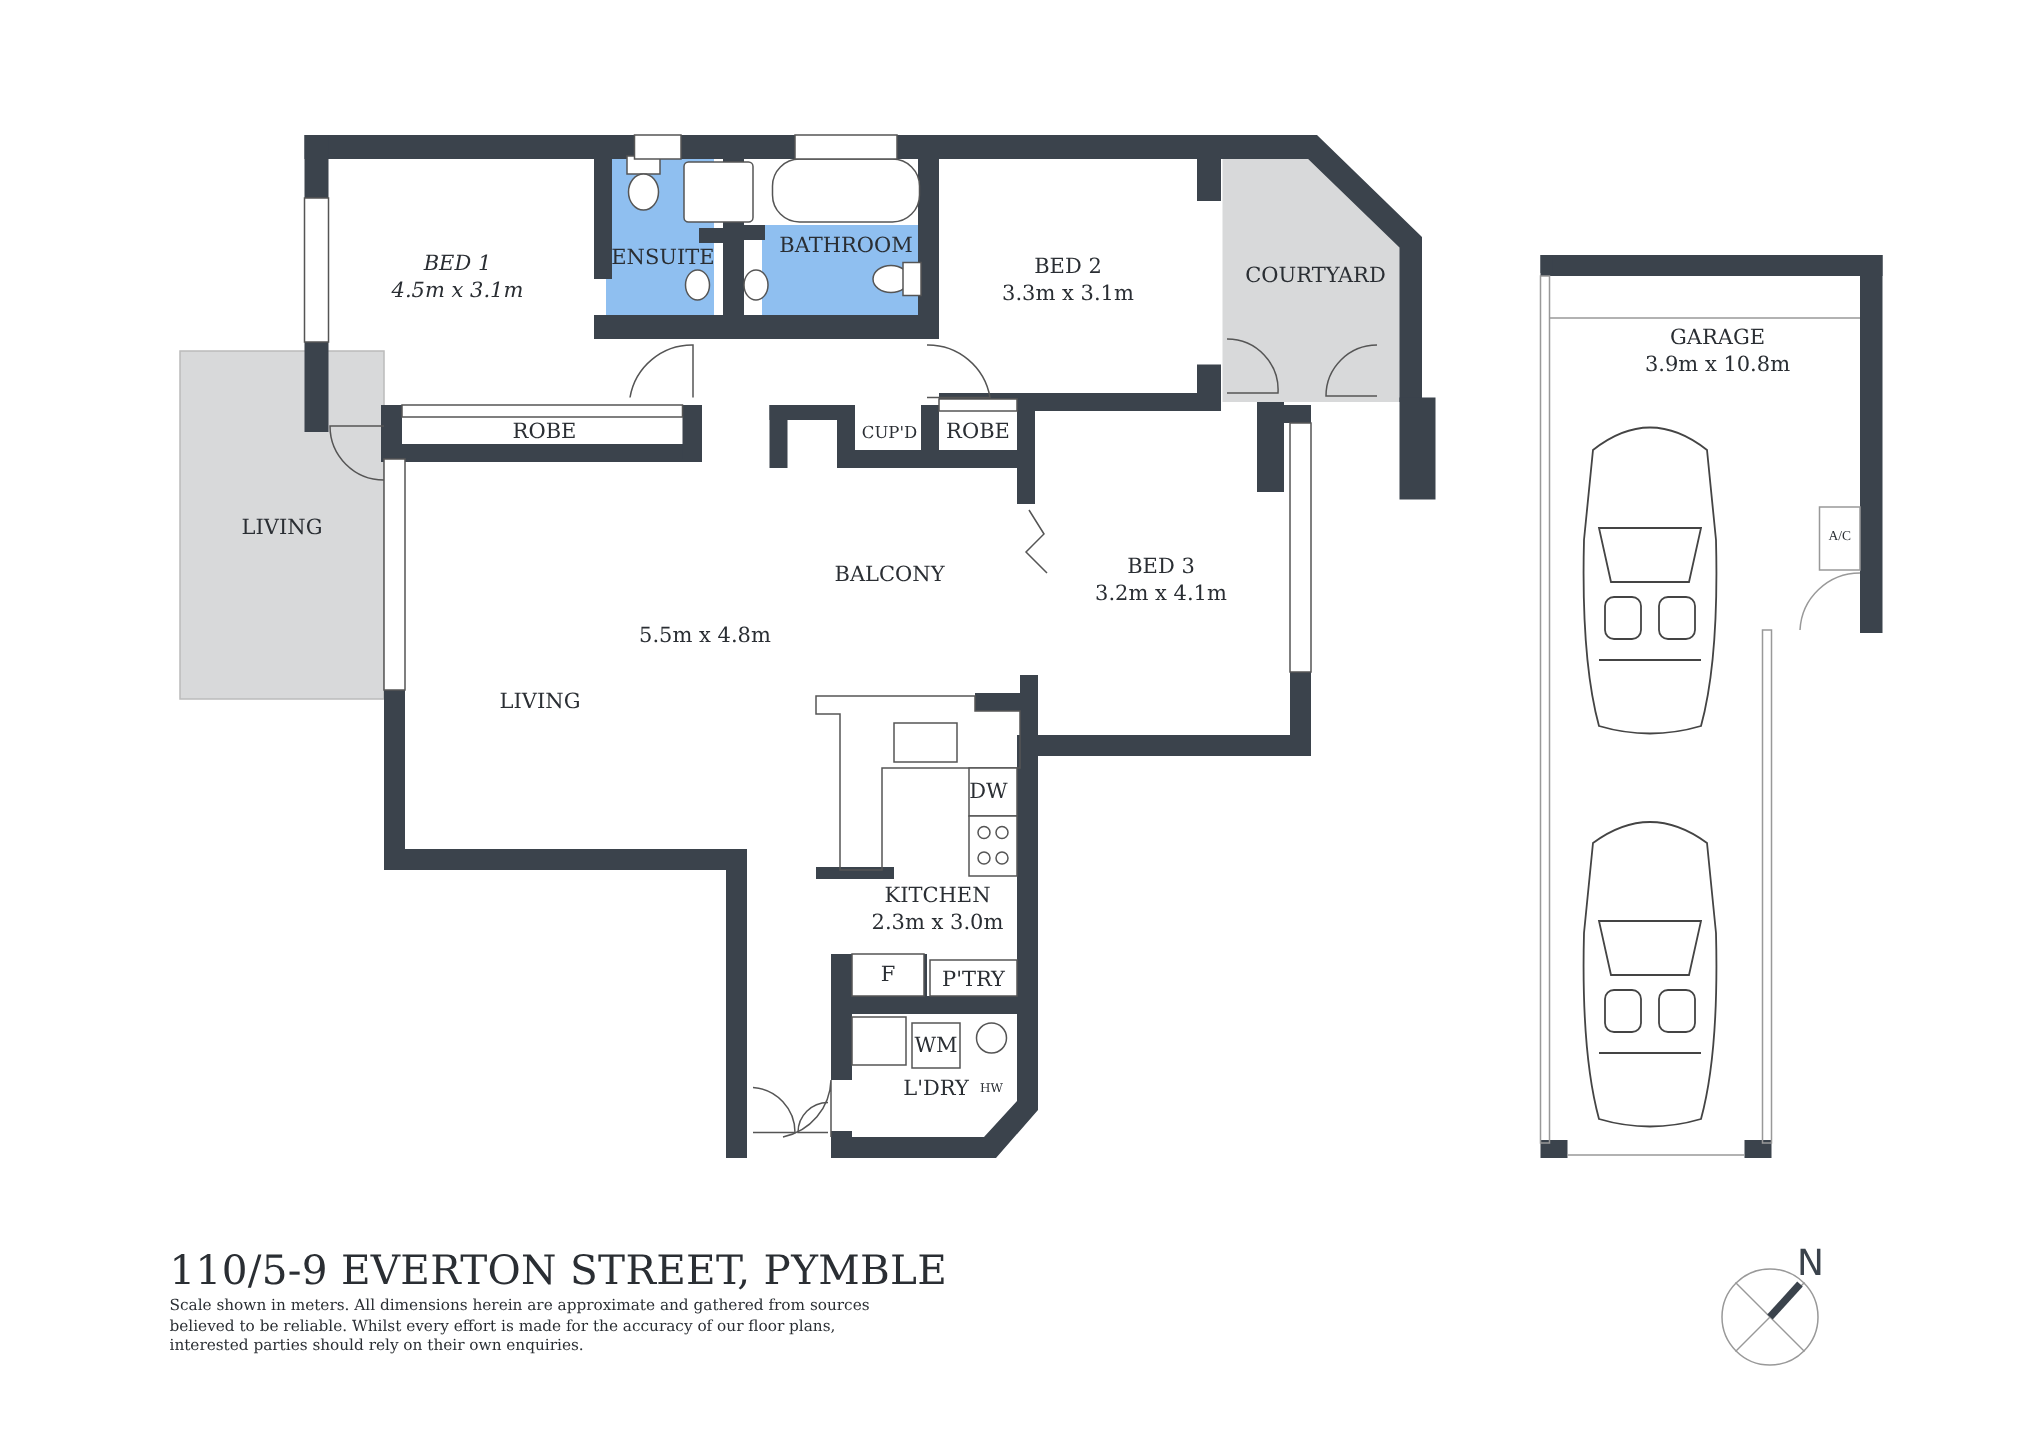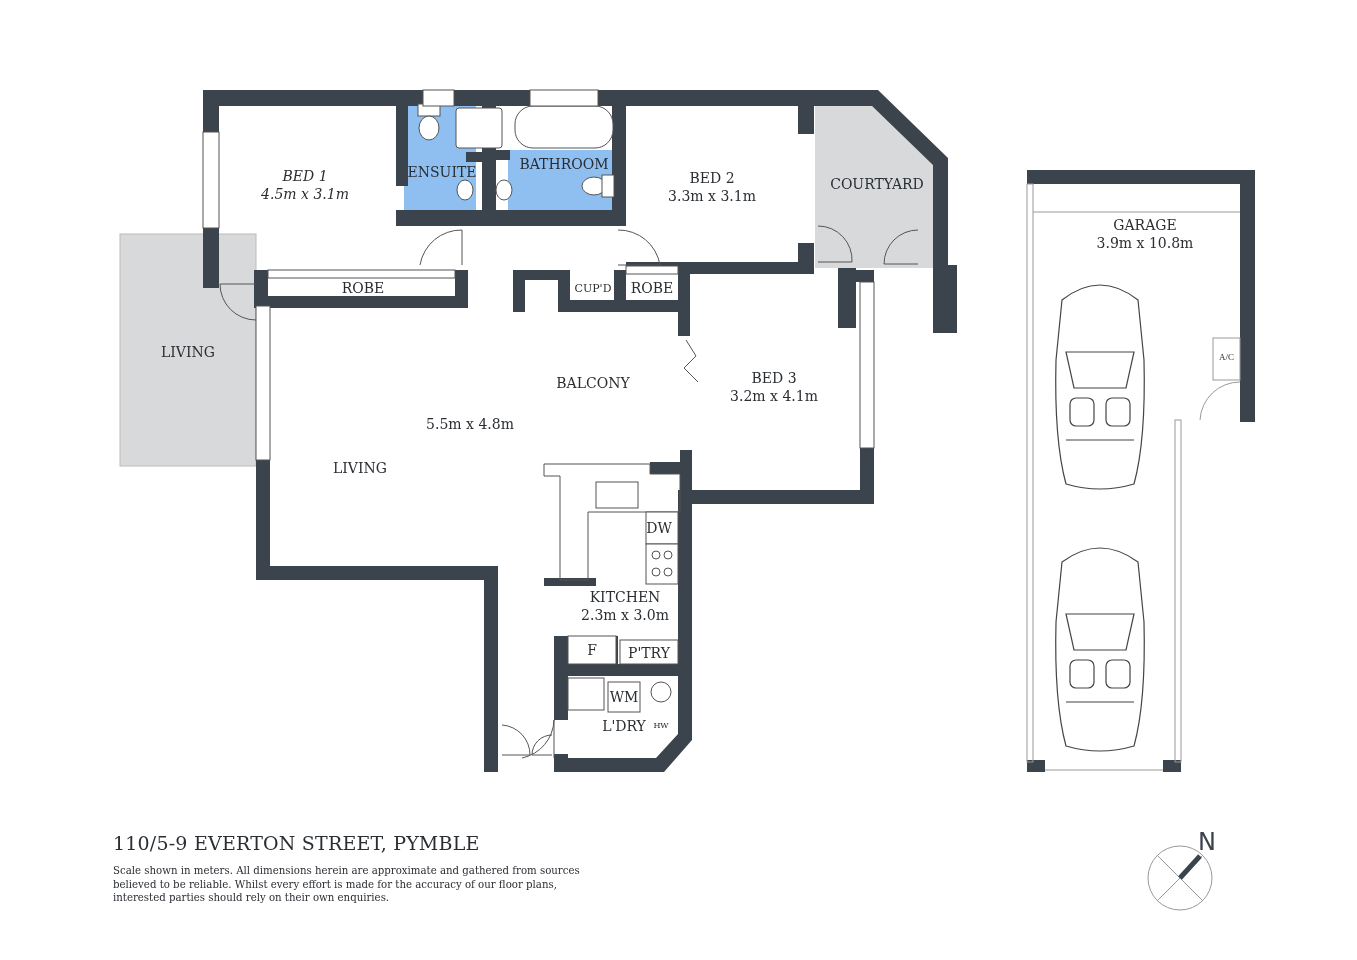--- a/index.html
+++ b/index.html
@@ -1,21 +1,21 @@
 <!DOCTYPE html>
 <html><head>
 <meta charset="utf-8">
 <style>
   html, body { margin:0; padding:0; background:#ffffff; }
   body { width:1357px; height:960px; position:relative; overflow:hidden; font-family:"DejaVu Serif", serif; }
   svg.plan { position:absolute; left:0; top:0; }
   .lbl { position:absolute; color:#2a2e33; font-family:"DejaVu Serif", serif; text-align:center; white-space:nowrap; line-height:1.25; }
   .lbl.sm { font-size:11px; }
   .lbl.md { font-size:14px; }
-  .title { position:absolute; left:113px; top:832px; font-size:19px; color:#2a2e33; font-family:"DejaVu Serif", serif; letter-spacing:0.2px; }
+  .title { position:absolute; left:113px; top:832px; font-size:27px; color:#2a2e33; font-family:"DejaVu Serif", serif; letter-spacing:0.2px; }
   .disc { position:absolute; left:113px; top:864px; width:470px; font-size:10.2px; line-height:13.5px; color:#2a2e33; font-family:"DejaVu Serif", serif; }
   .north { position:absolute; left:1198px; top:828px; font-size:24px; color:#3b434c; font-family:"DejaVu Sans", sans-serif; }
 </style>
 </head>
 <body>
 
 <svg class="plan" width="1357" height="960" viewBox="0 0 1357 960">
 
   <rect x="120" y="234" width="136" height="232" fill="#d8d9da" stroke="#bbb" stroke-width="1"></rect>
 

